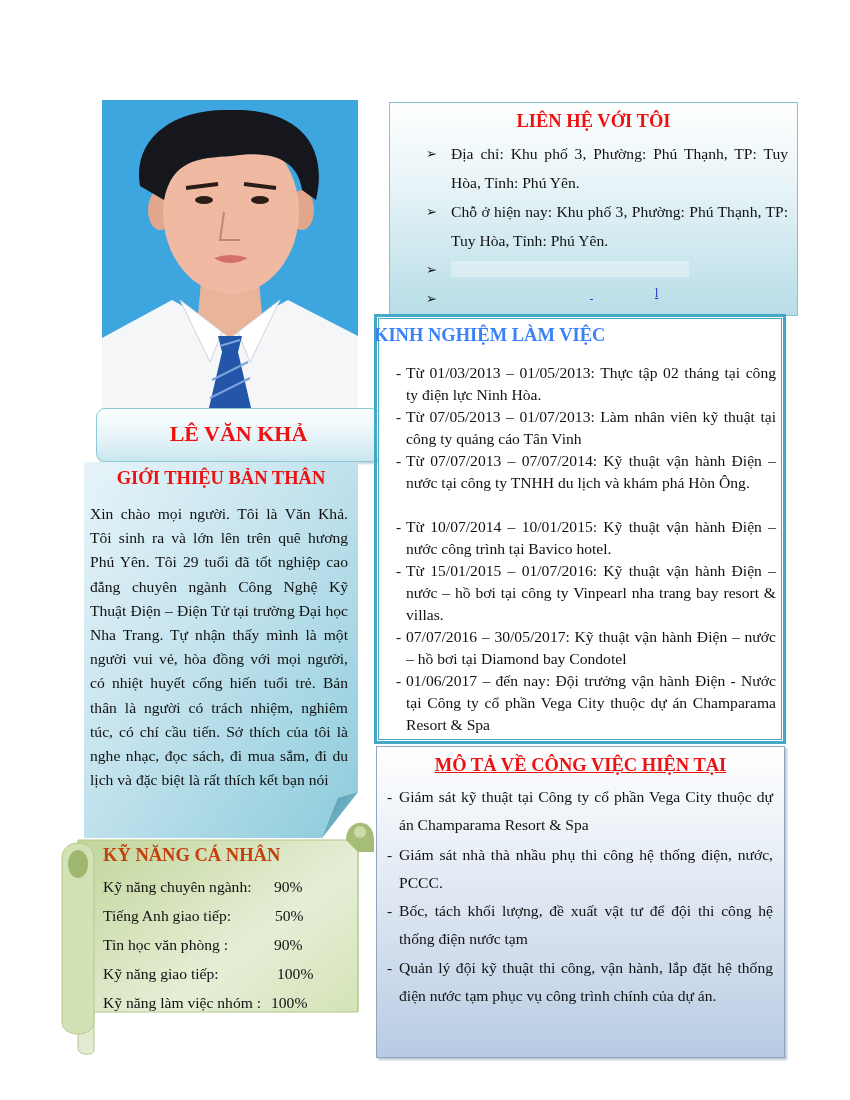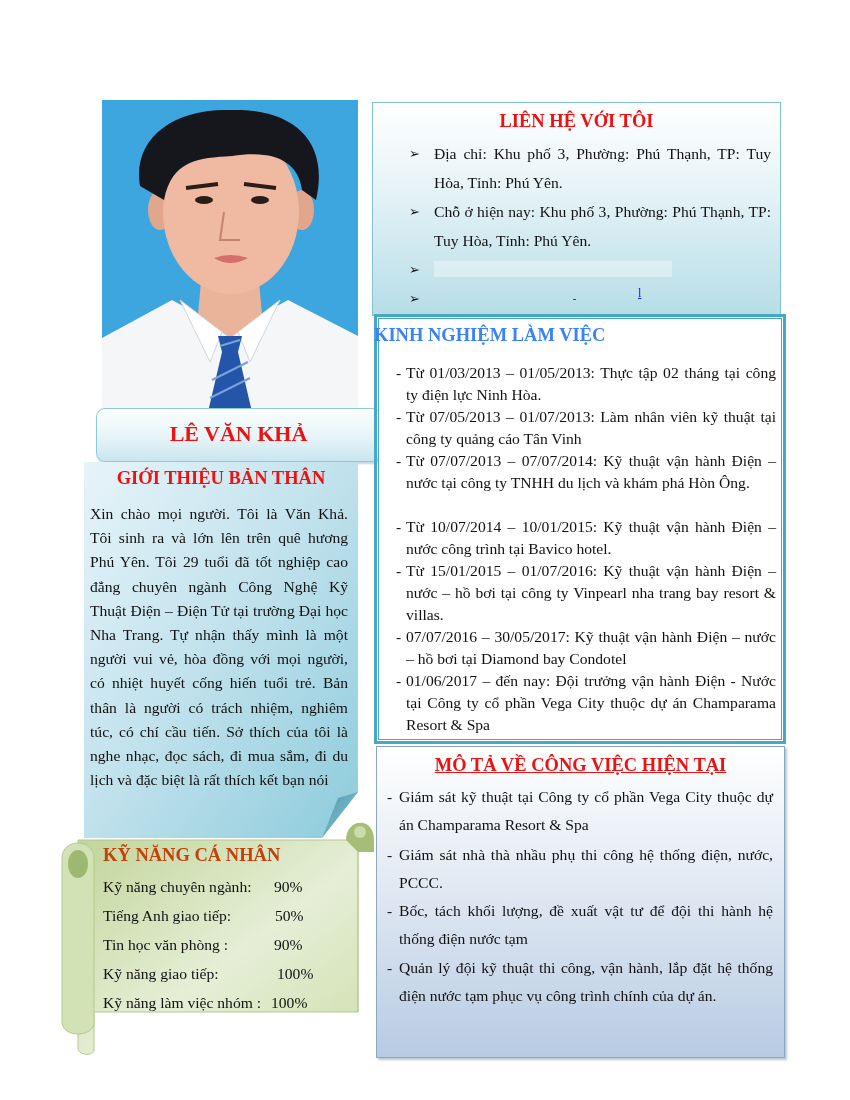--- a/index.html
+++ b/index.html
@@ -27,21 +27,21 @@
 
     
     #skills { left:58px; top:812px; width:320px; height:245px; }
     #skills svg { position:absolute; left:0; top:0; }
     #skills-title { position:absolute; left:45px; top:33px; font-weight:bold; font-size:18.5px; color:#c2410c; }
     .skill-row { position:absolute; left:45px; font-size:15.6px; }
     .skill-row .lbl { display:inline-block; }
     .skill-row .val { position:absolute; white-space:nowrap; }
 
     
-    #contact { left:372px; top:102px; width:407px; height:212px; border:1px solid #7fc4d3;
+    #contact { left:389px; top:102px; width:407px; height:212px; border:1px solid #7fc4d3;
       background:linear-gradient(#ffffff 0%, #eaf5f8 35%, #b7dde7 100%); }
     #contact-title { position:absolute; left:0; top:8px; width:407px; text-align:center; font-weight:bold;
       font-size:18.5px; color:#ee1111; }
     .contact-item { position:absolute; left:36px; width:362px; font-size:15.6px; line-height:29px; }
     .contact-item .arrow { position:absolute; left:0; top:0; font-size:13px; }
     .contact-item .txt { display:block; padding-left:25px; text-align:justify; }
     .blank-line { position:absolute; left:61px; height:16px; background:rgba(255,255,255,0.35); }
 
     
     #exp { left:374px; top:314px; width:414px; height:432px; }
@@ -225,19 +225,19 @@
   <div class="job-item" style="top:36px">
     <span class="dash">-</span>
     <span class="txt"> Giám sát kỹ thuật tại Công ty cổ phần Vega City thuộc dự án Champarama Resort &amp; Spa</span>
   </div>
   <div class="job-item" style="top:94px">
     <span class="dash">-</span>
     <span class="txt">Giám sát nhà thà nhầu phụ thi công hệ thống điện, nước, PCCC.</span>
   </div>
   <div class="job-item" style="top:150px">
     <span class="dash">-</span>
-    <span class="txt">Bốc, tách khối lượng, đề xuất vật tư để đội thi hành hệ thống điện nước tạm</span>
+    <span class="txt">Bốc, tách khối lượng, đề xuất vật tư để đội thi công hệ thống điện nước tạm</span>
   </div>
   <div class="job-item" style="top:207px">
     <span class="dash">-</span>
     <span class="txt">Quản lý đội kỹ thuật thi công, vận hành, lắp đặt hệ thống điện nước tạm phục vụ công trình chính của dự án.</span>
   </div>
 </div>
 
 </body></html>

